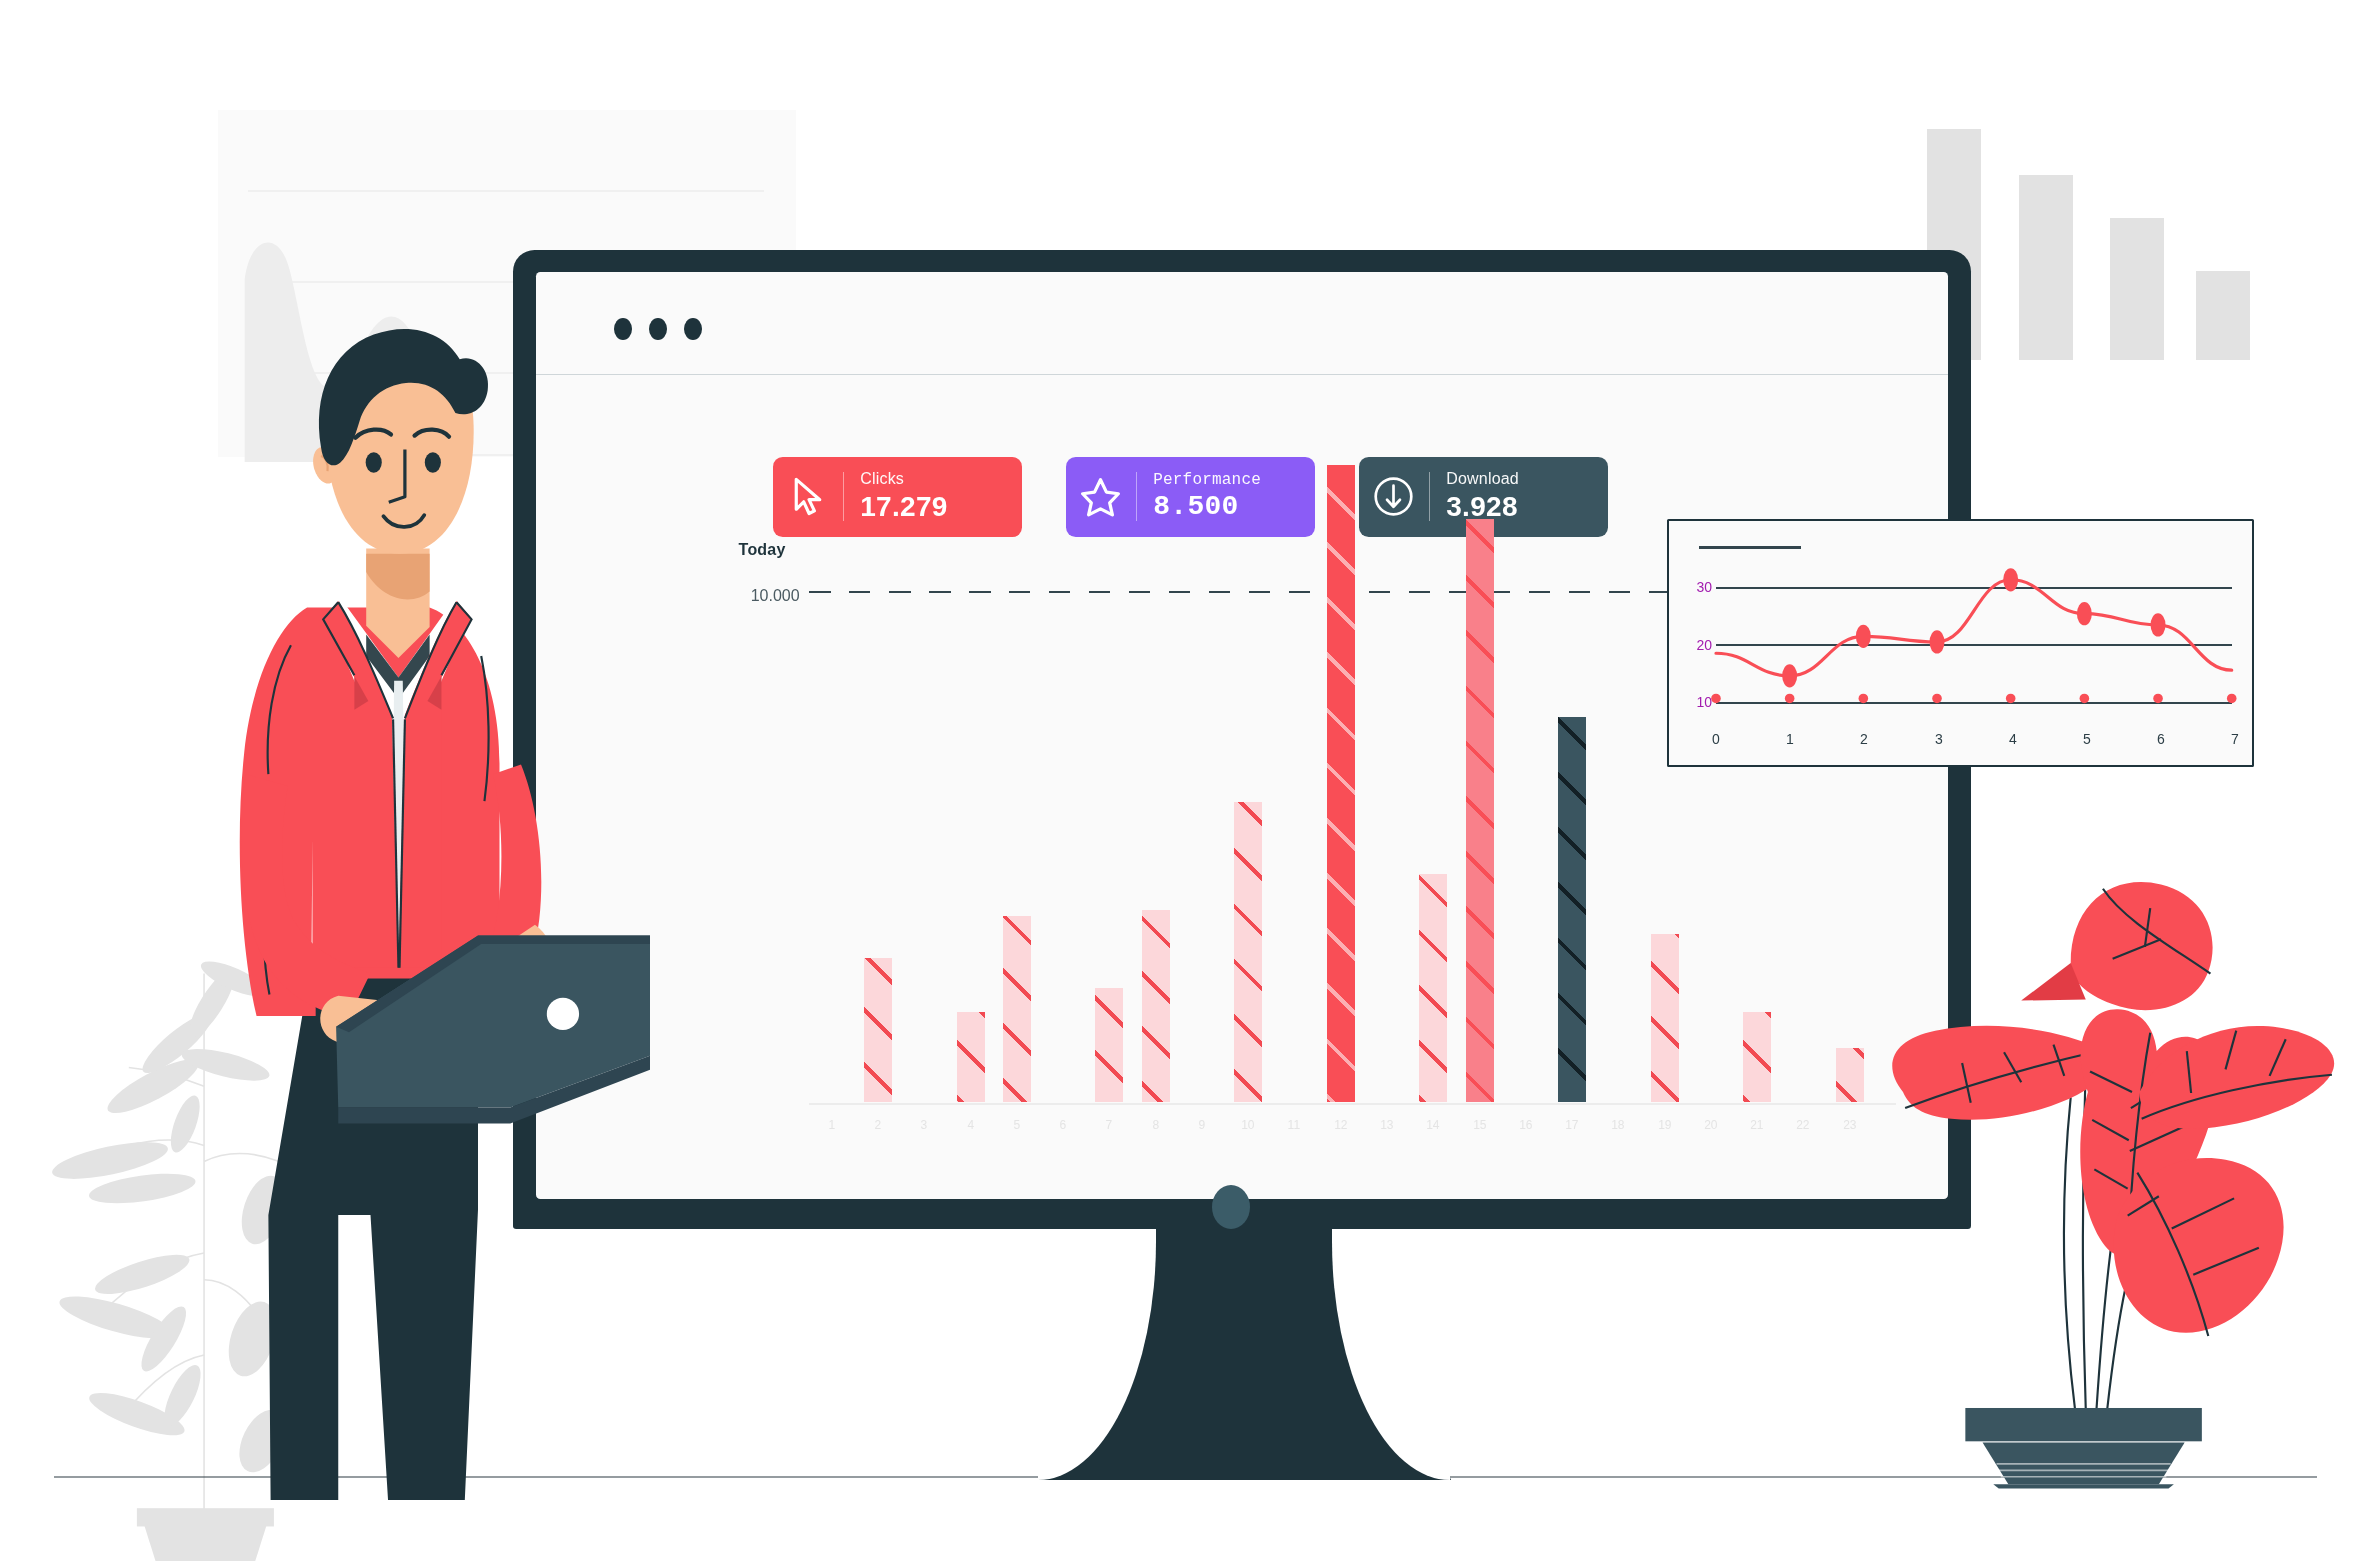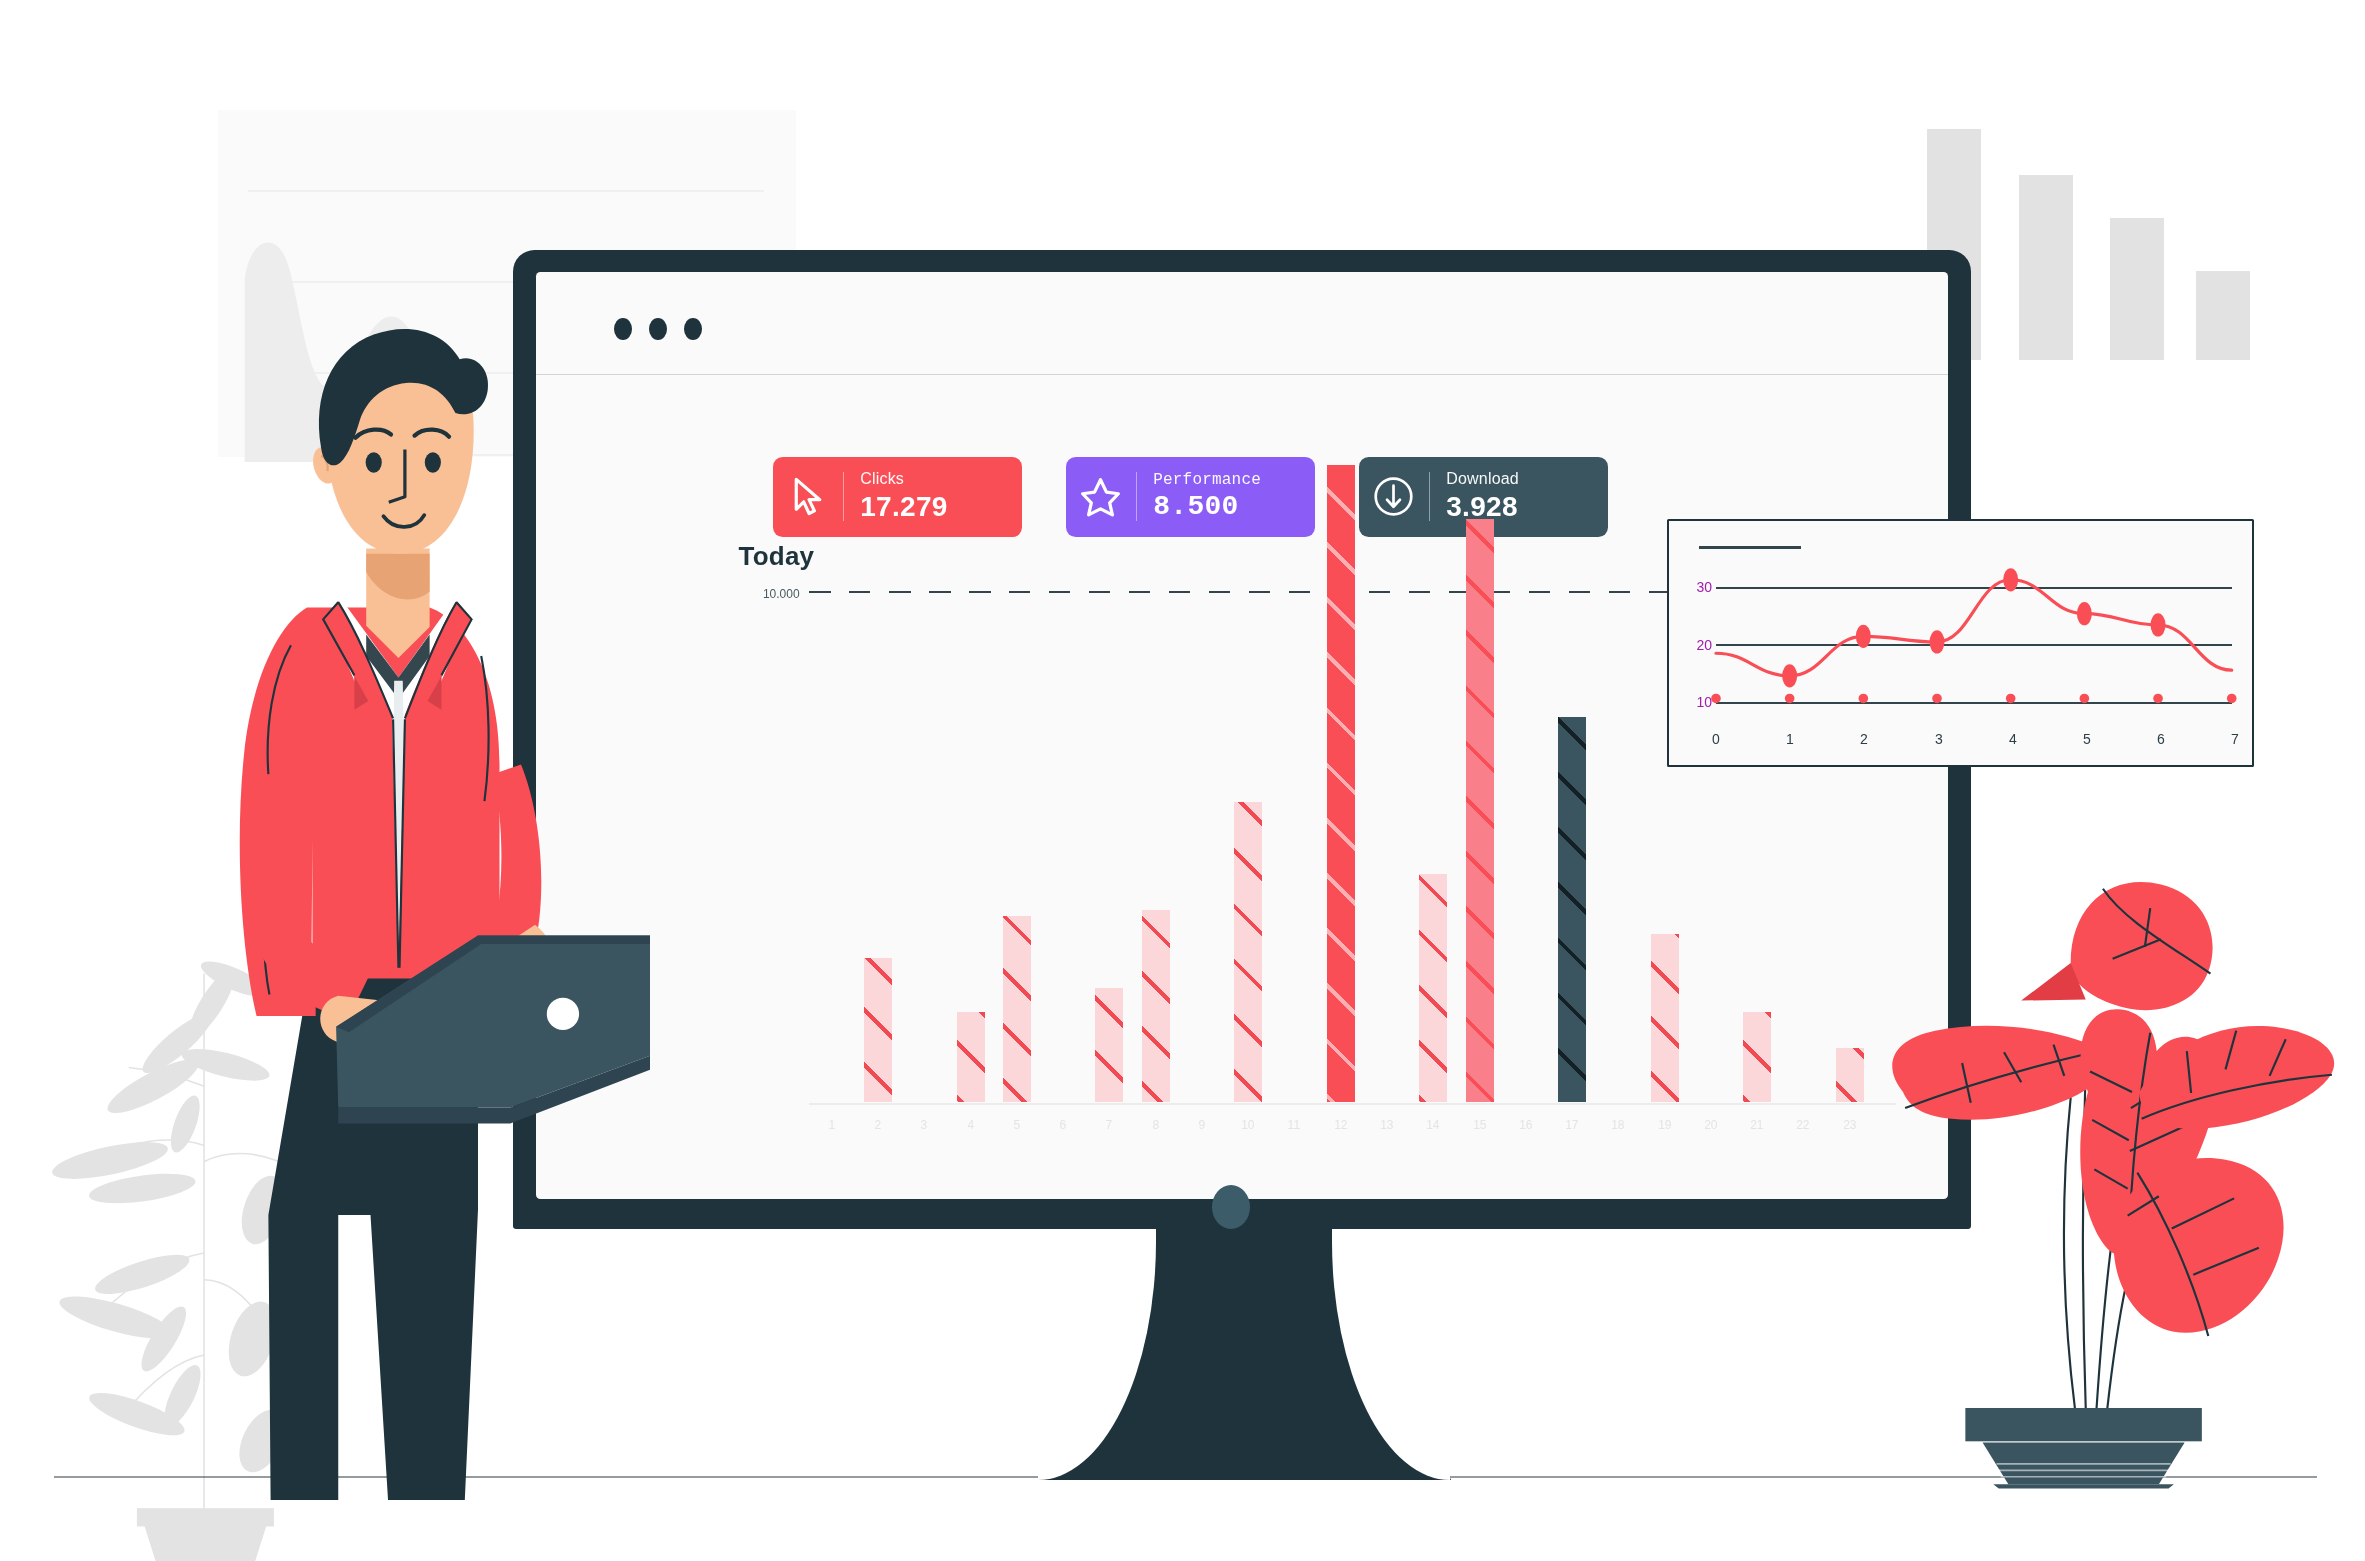--- a/index.html
+++ b/index.html
@@ -78,25 +78,25 @@
     width:70px; display:flex; align-items:center; justify-content:center;
   }
   .card-div { width:1.6px; height:49px; background:rgba(255,255,255,.45); }
   .card-text { padding-left:16px; }
   .card-label { font-size:16px; font-weight:400; letter-spacing:0.2px; opacity:.96; }
   .card-value { font-size:28px; font-weight:700; letter-spacing:0.3px; margin-top:2.2px; }
 
   
   .today {
     position:absolute; left:203px; top:269px;
-    font-size:26px; font-weight:700; color:#1e333b; letter-spacing:0.2px;
+    font-size:16px; font-weight:700; color:#1e333b; letter-spacing:0.2px;
   }
   .ylabel {
     position:absolute; left:202px; top:315px; width:62px; text-align:right;
-    font-size:12px; color:#4a5a61;
+    font-size:16px; color:#4a5a61;
   }
   .threshold {
     position:absolute; left:273px; top:319px; right:54px; height:2.2px;
     background:repeating-linear-gradient(to right,#32454d 0 21.5px,transparent 21.5px 40px);
   }
   .barchart {
     position:absolute; left:273px; top:161px; right:52px; bottom:97px;
   }
   .bar {
     position:absolute; bottom:0; width:28.5px;

